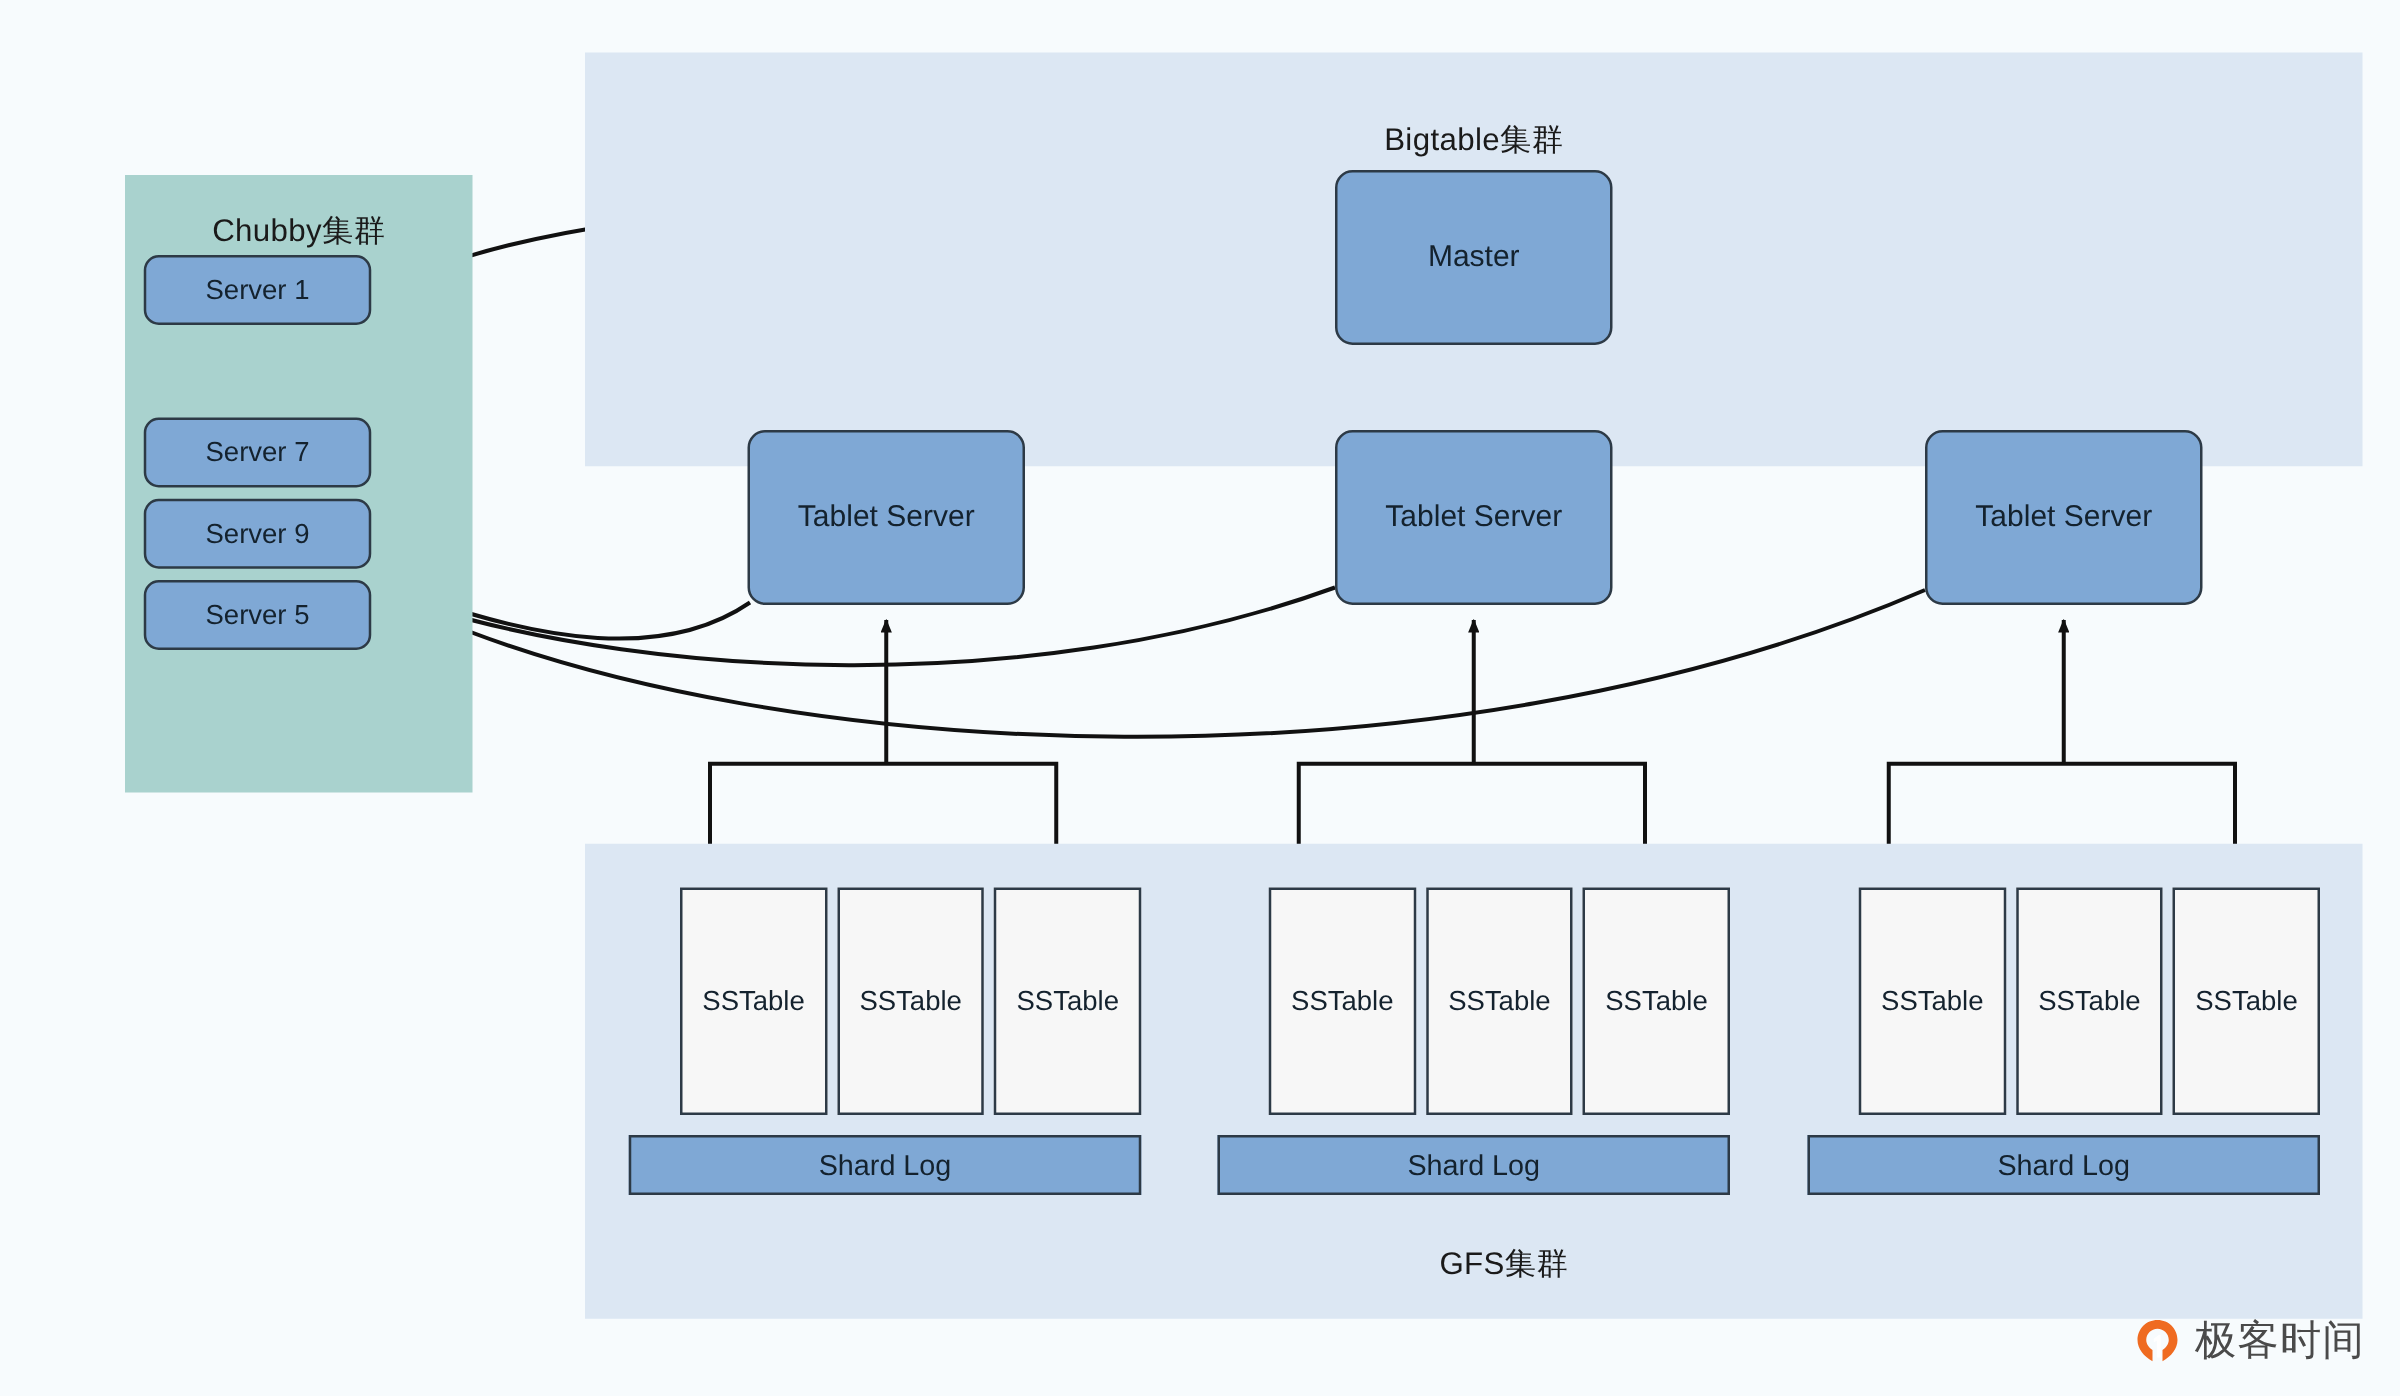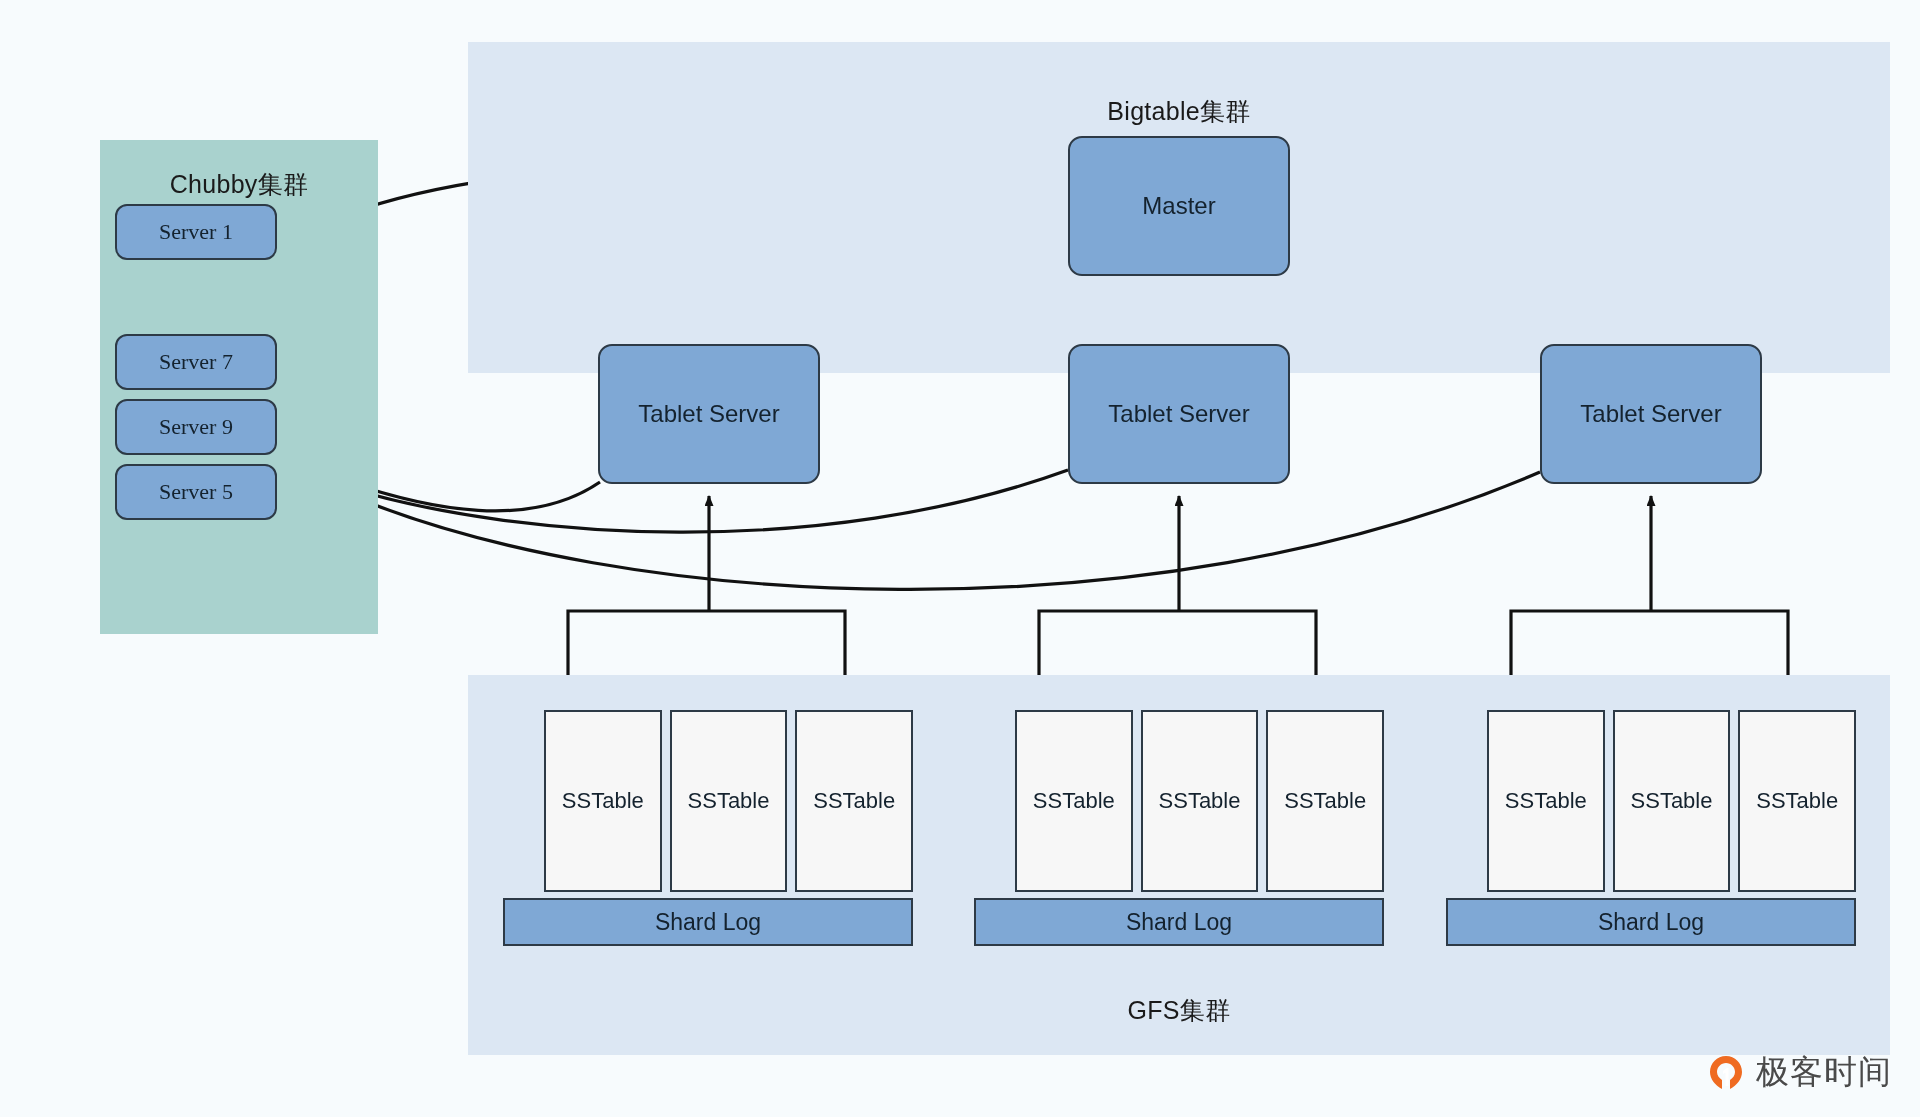--- a/index.html
+++ b/index.html
@@ -47,21 +47,21 @@
   .panel-title {
     position: absolute;
     left: 0;
     width: 100%;
     text-align: center;
     font-size: 25px;
     color: #1a1a1a;
     letter-spacing: .3px;
   }
   .panel-bigtable .panel-title { top: 53px; }
-  .panel-gfs .panel-title { bottom: 28px; }
+  .panel-gfs .panel-title { bottom: 28px; padding-left: 24px; }
   .panel-chubby .panel-title { top: 28px; font-size: 25px; }
 
   
   .node {
     position: absolute;
     box-sizing: border-box;
     background: #7fa8d5;
     border: 2px solid #2d3a46;
     border-radius: 14px;
     display: flex;
@@ -80,32 +80,31 @@
     width: 222px; height: 140px;
   }
   .ts-1 { left: 598px; }
   .ts-2 { left: 1068px; }
   .ts-3 { left: 1540px; }
 
   
   .chip {
     position: absolute;
     left: 115px;
-    width: 162px; height: 56px;
+    width: 182px; height: 56px;
     box-sizing: border-box;
     background: #7fa8d5;
     border: 2px solid #2d3a46;
     border-radius: 12px;
     display: flex;
     align-items: center;
     justify-content: center;
     font-size: 22px;
     color: #14222e;
     z-index: 3;
-    font-family: Liberation Serif, serif;
   }
 
   
   .shard-group {
     position: absolute;
     top: 710px;
     width: 410px;
     z-index: 3;
   }
   .sg-1 { left: 503px; }
@@ -124,21 +123,21 @@
     background: #f7f7f7;
     border: 2px solid #2d3a46;
     display: flex;
     align-items: center;
     justify-content: center;
     font-size: 22px;
     color: #14222e;
   }
   .shard-log {
     box-sizing: border-box;
-    margin-top: 6px;
+    margin-top: 16px;
     width: 410px;
     height: 48px;
     background: #7fa8d5;
     border: 2px solid #2d3a46;
     display: flex;
     align-items: center;
     justify-content: center;
     font-size: 23px;
     color: #14222e;
   }

